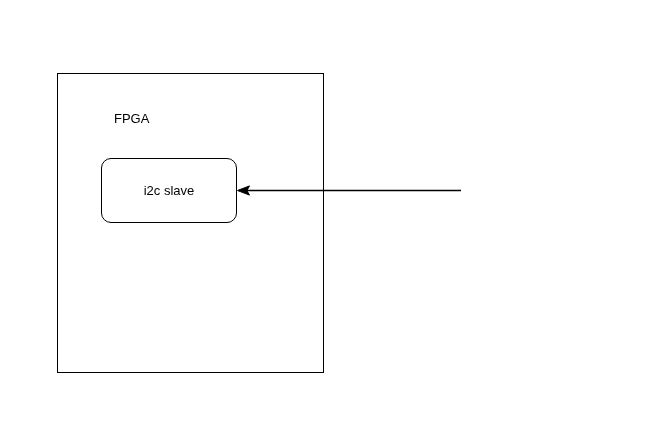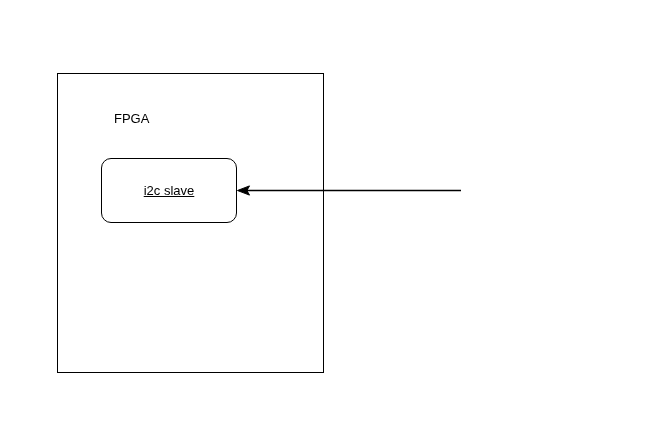--- a/index.html
+++ b/index.html
@@ -49,21 +49,20 @@
     justify-content: center;
     font-size: 13px;
     white-space: nowrap;
   }
   .node.slave {
     left: 101px;
     top: 158px;
     width: 136px;
     height: 65px;
     z-index: 2;
-    text-decoration: underline;
   }
   .node.master {
     left: 461px;
     top: 158px;
     width: 135px;
     height: 65px;
     z-index: 2;
   }
   svg.edges {
     position: absolute;

